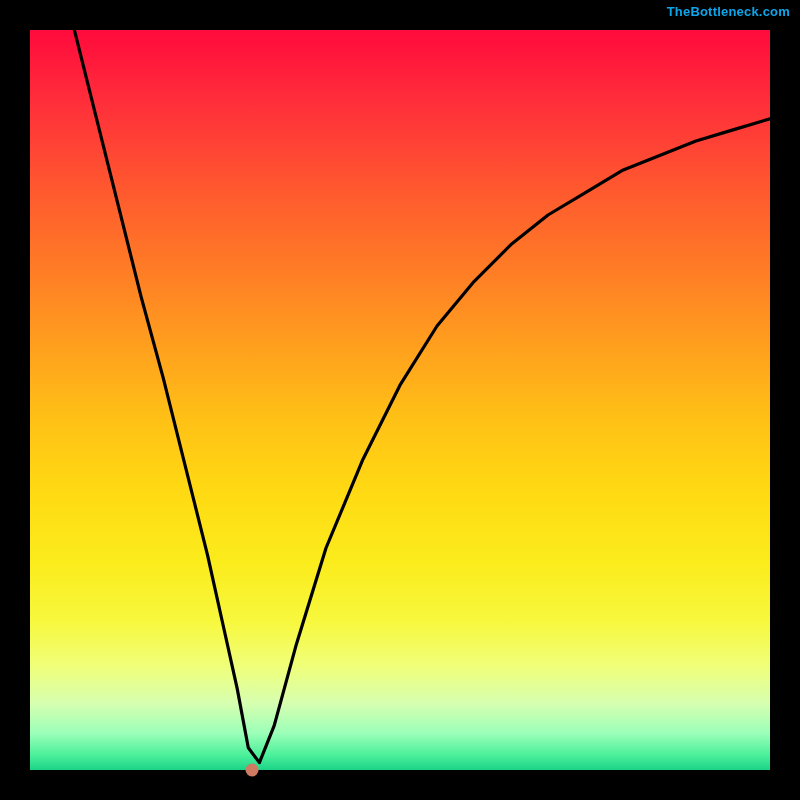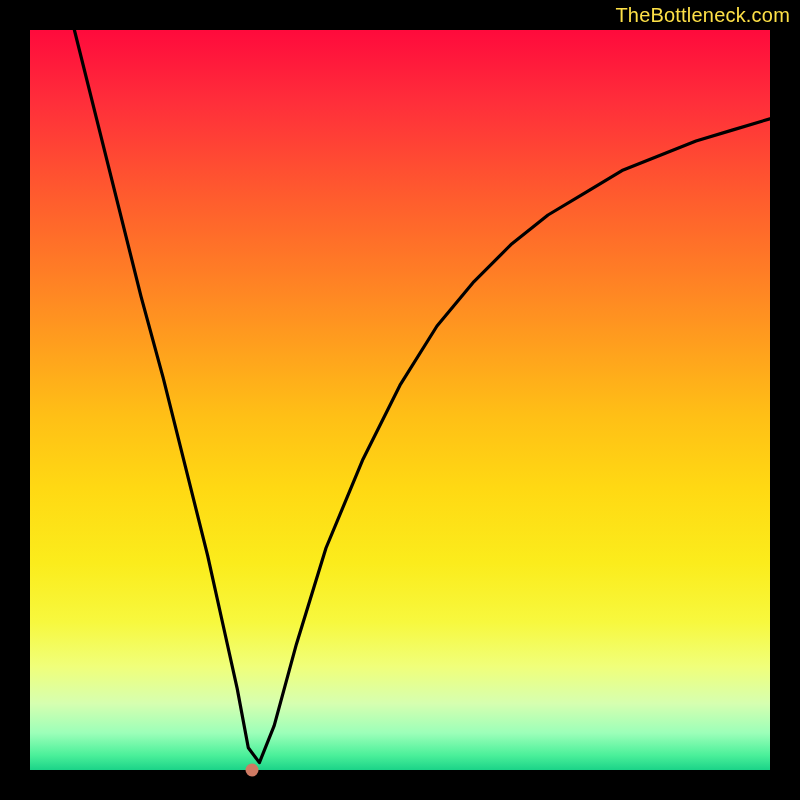--- a/index.html
+++ b/index.html
@@ -54,23 +54,23 @@
     position: absolute;
     width: 13px;
     height: 13px;
     border-radius: 50%;
     transform: translate(-50%, -50%);
   }
   .watermark {
     position: absolute;
     top: 4px;
     right: 10px;
-    color: #fde047;
-    font-size: 20px;
-    font-weight: 400;
+    color: #0ea5e9;
+    font-size: 13px;
+    font-weight: 700;
     letter-spacing: 0.2px;
     z-index: 20;
   }
 </style>
 </head>
 <body>
 
 <div class="watermark">TheBottleneck.com</div>
 
 <div class="frame">

